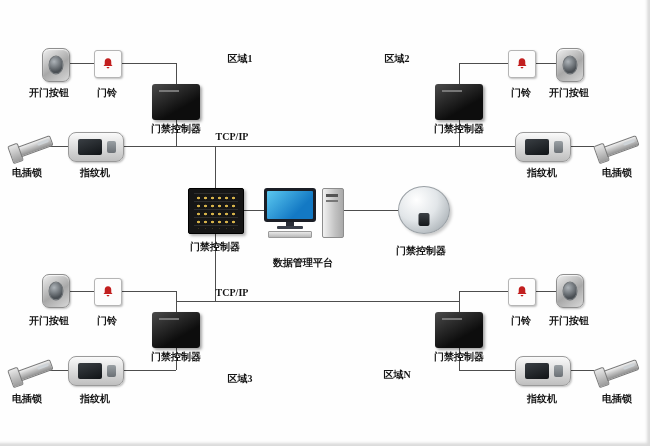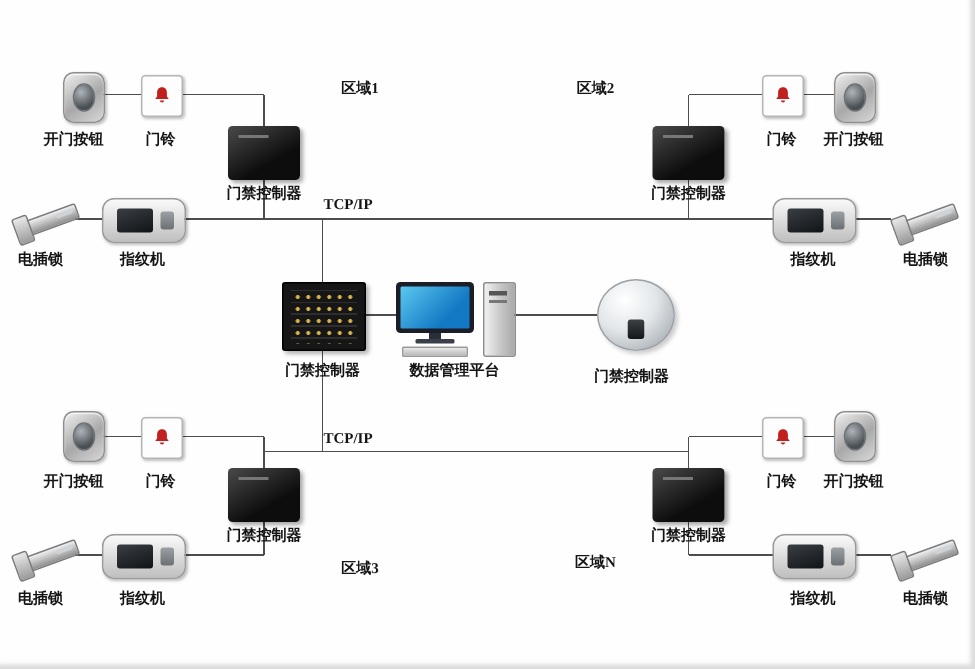--- a/index.html
+++ b/index.html
@@ -144,21 +144,21 @@
           <div class="screen"></div>
         </div>
       <div class="stand"></div>
       <div class="base"></div>
       <div class="keyboard"></div>
     </div>
     <div class="tower"></div>
   </div>
   <div class="dev dev-collector" style="left:398px;top:186px"></div>
   <div class="lbl" style="left:215px;top:240px">门禁控制器</div>
-  <div class="lbl" style="left:303px;top:240px">数据管理平台</div>
+  <div class="lbl" style="left:303px;top:256px">数据管理平台</div>
   <div class="lbl" style="left:421px;top:244px">门禁控制器</div>
 
   <div class="dev dev-button" style="left:42px;top:274px"></div>
   <div class="dev dev-bell" style="left:94px;top:278px">
     <svg viewBox="0 0 24 24" width="16" height="16">
       <path fill="#c21f1f" d="M12 3.2c-3.1 0-4.9 2.2-4.9 5.3v4.1L5.2 15h13.6l-1.9-2.4V8.5c0-3.1-1.8-5.3-4.9-5.3z"></path>
       <path fill="#c21f1f" d="M9.9 16.5a2.1 2.1 0 0 0 4.2 0z"></path>
     </svg>
   </div>
   <div class="dev dev-controller" style="left:152px;top:312px"></div>

